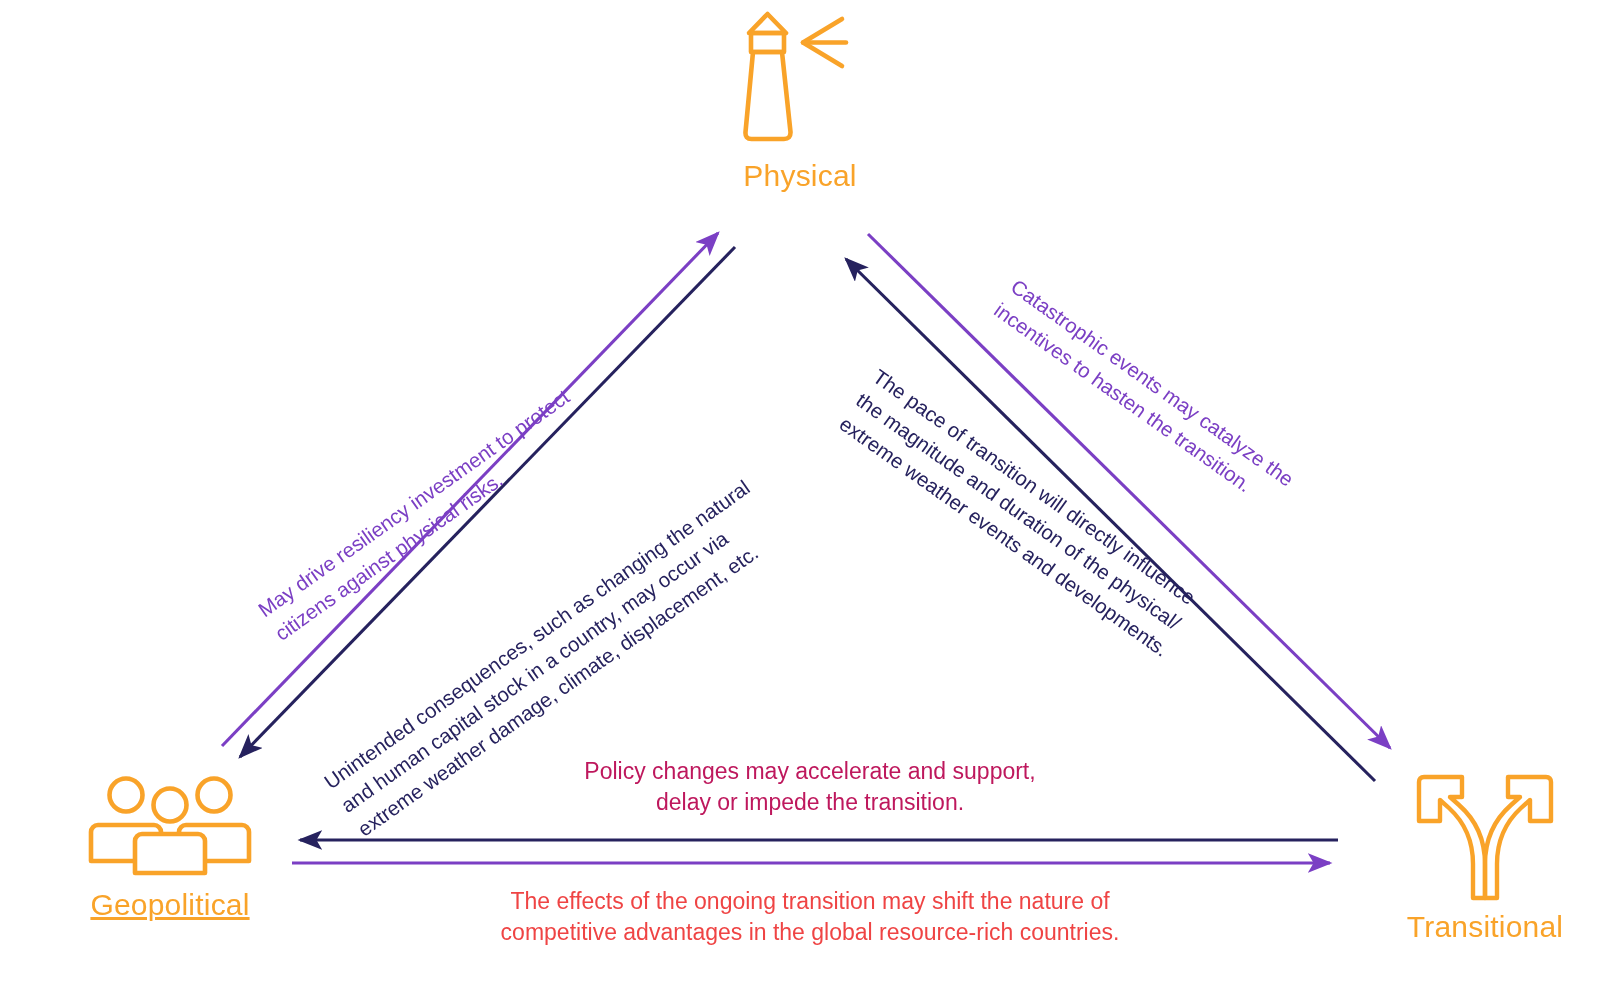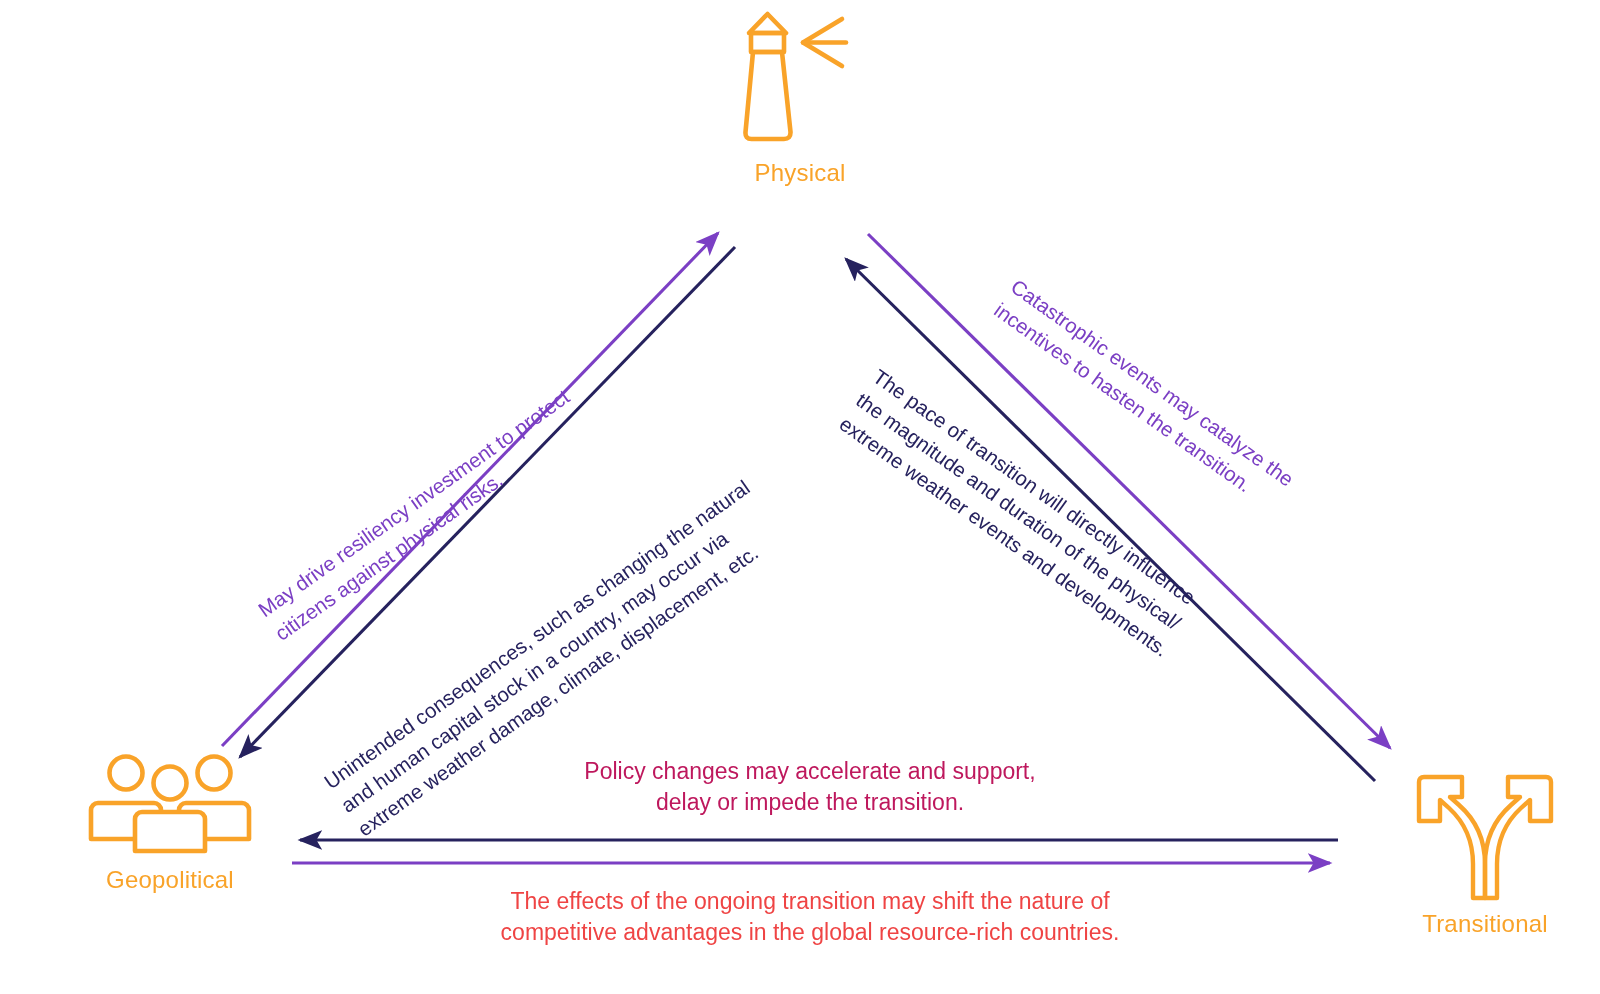--- a/index.html
+++ b/index.html
@@ -32,35 +32,36 @@
     position: absolute;
     text-align: center;
     color: #F9A329;
   }
   .node .icon-wrap {
     display: block;
     line-height: 0;
   }
   .node .node-label {
     display: block;
-    font-size: 24px;
+    font-size: 30px;
     letter-spacing: 0.2px;
     color: #F9A329;
     margin-top: 6px;
     white-space: nowrap;
   }
   #node-physical {
     left: 660px;
     top: 8px;
     width: 280px;
   }
   #node-geopolitical {
     left: 20px;
-    top: 750px;
+    top: 772px;
     width: 300px;
+    text-decoration: underline;
   }
   #node-transitional {
     left: 1355px;
     top: 772px;
     width: 260px;
   }
 
   
   .edge-label {
     position: absolute;

